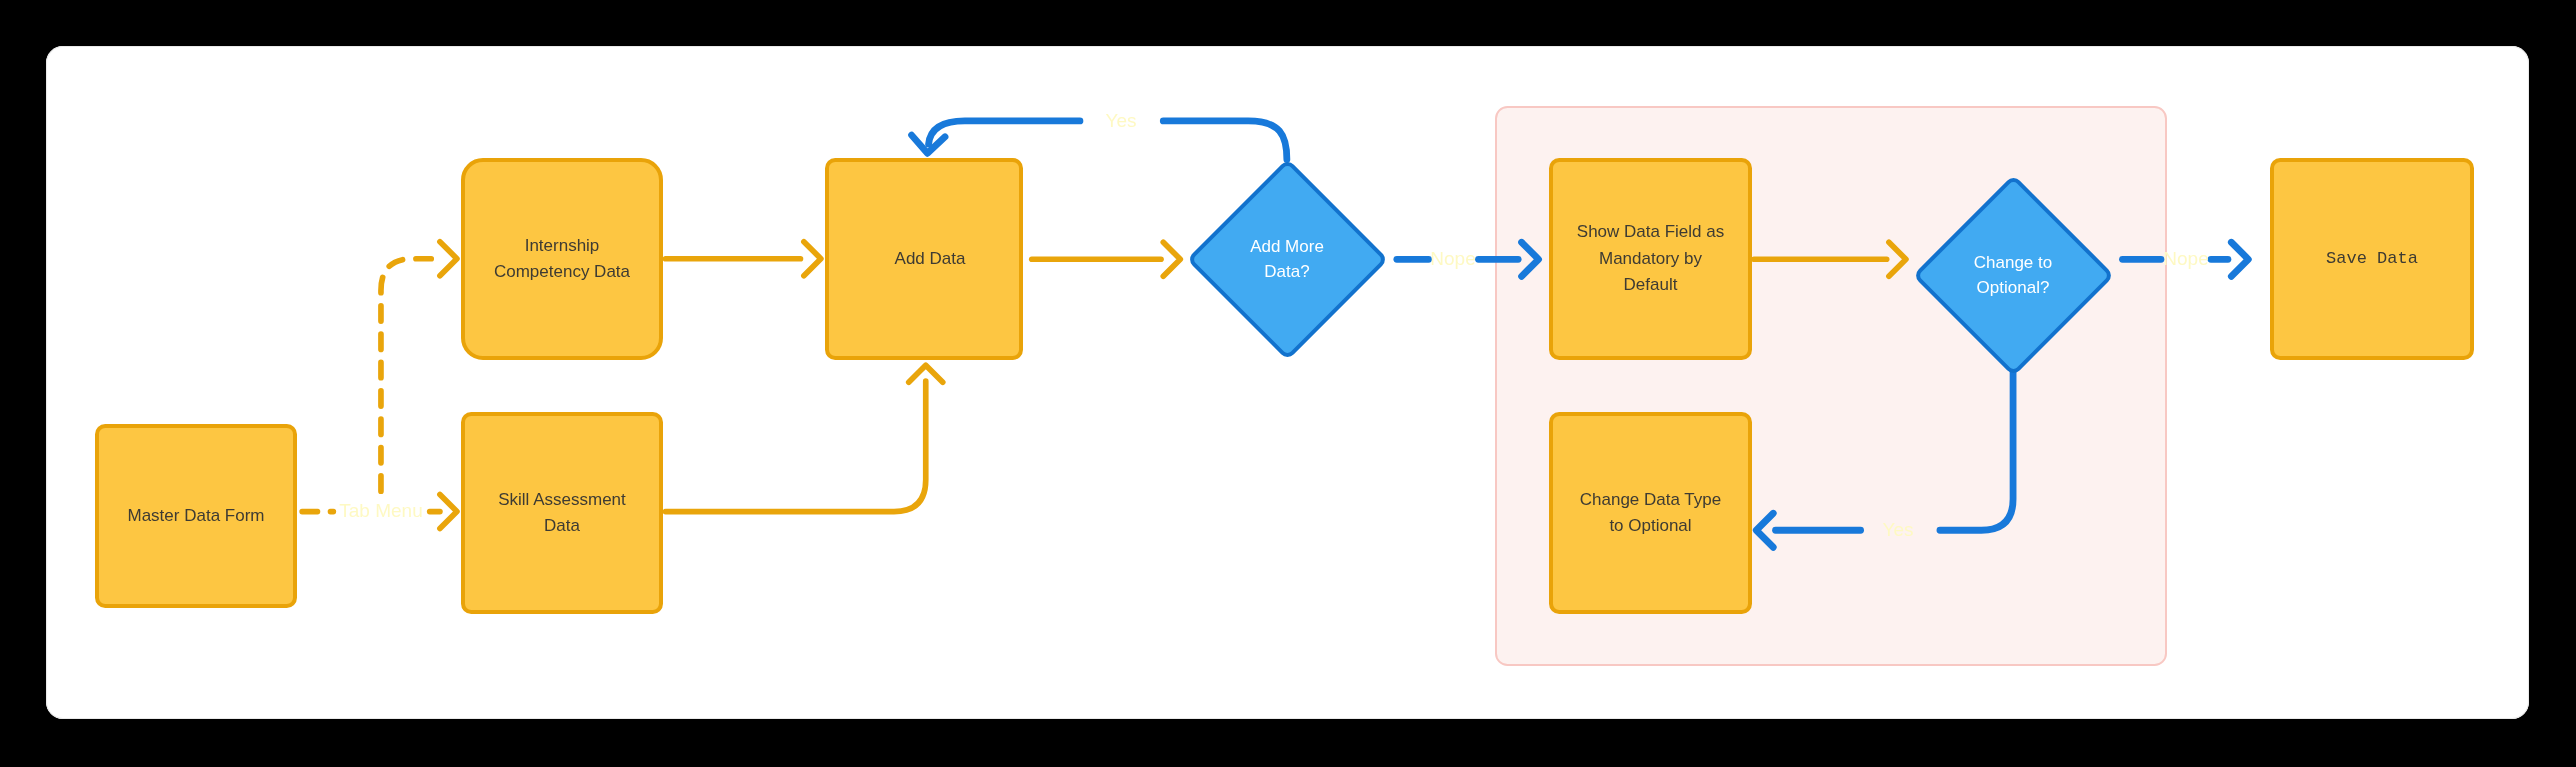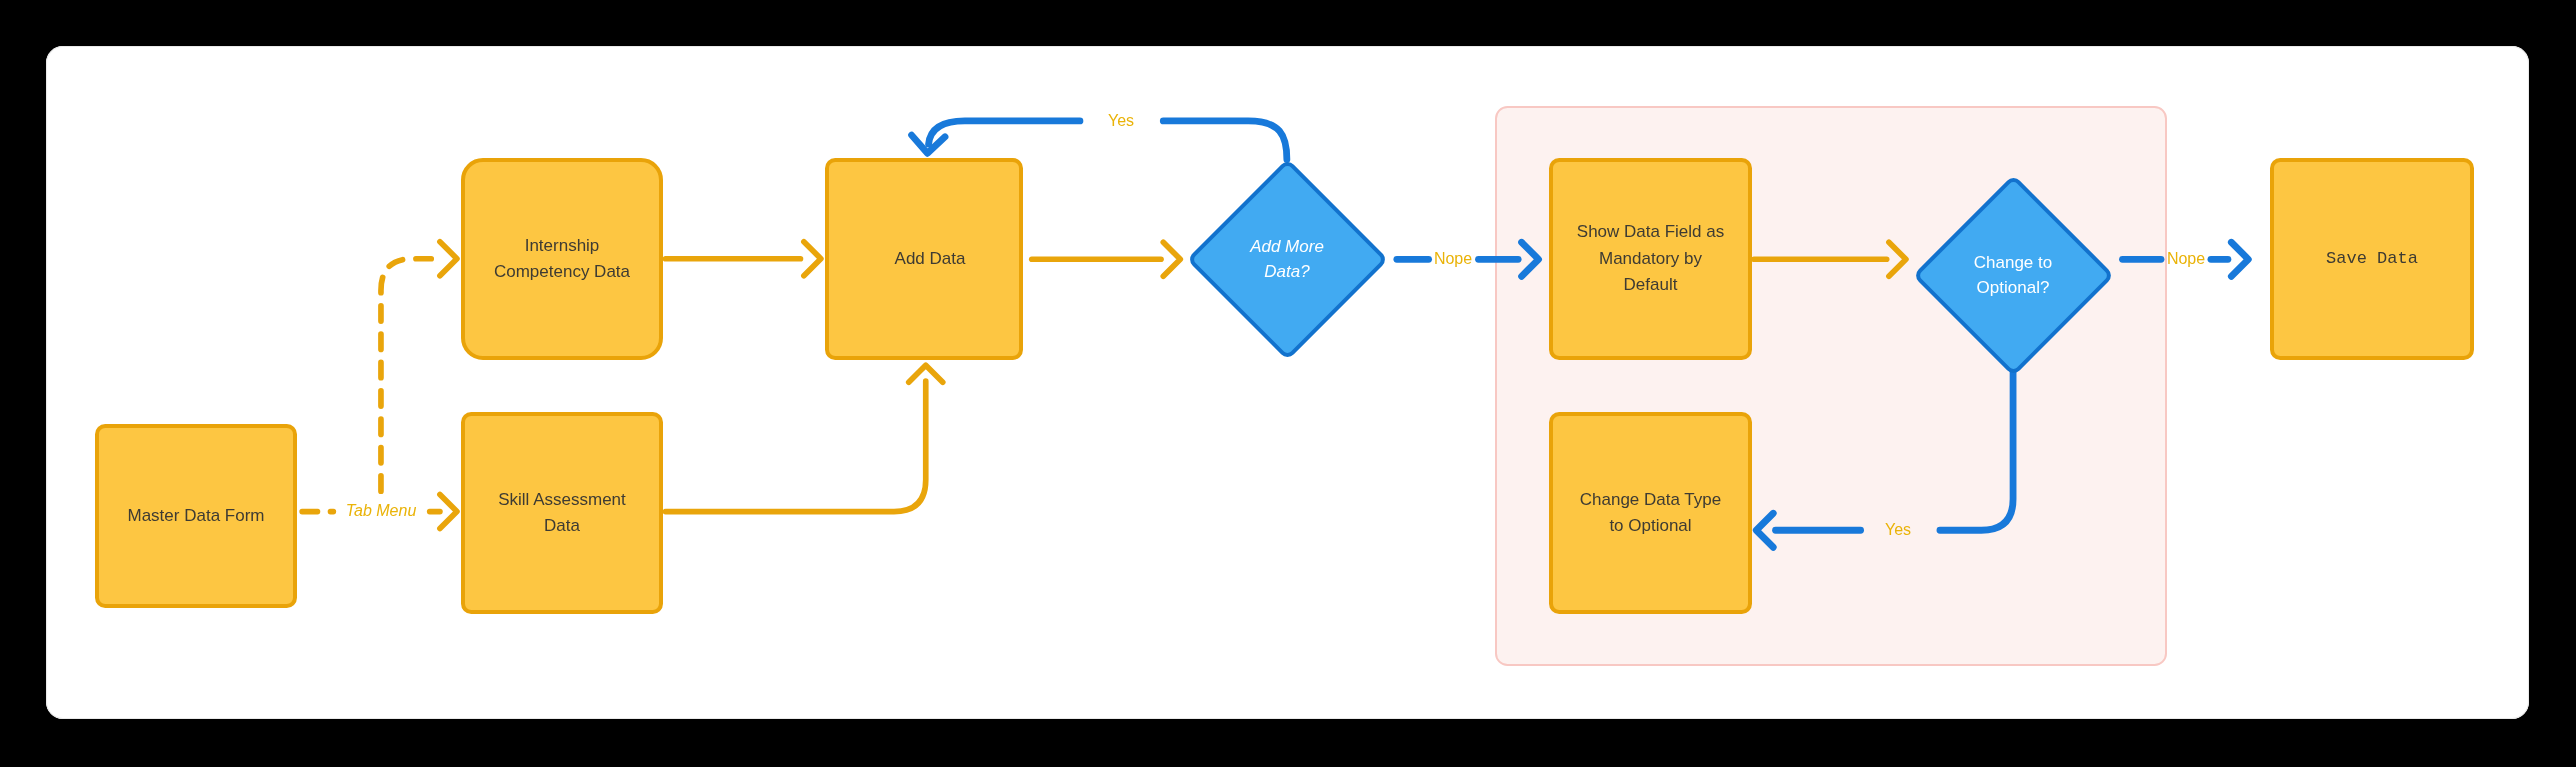--- a/index.html
+++ b/index.html
@@ -28,21 +28,21 @@
   .diamond-shape{
     position:absolute;left:29.5px;top:29.5px;width:143px;height:143px;
     background:#41aaf2;border:4.5px solid #1272cd;border-radius:9px;
     transform:rotate(45deg);box-sizing:border-box;
   }
   .diamond-label{
     position:relative;z-index:2;color:#ffffff;font-size:17px;line-height:1.5;
   }
   .edge-label{
     position:absolute;transform:translate(-50%,-50%);
-    color:#eab308;font-size:16px;white-space:nowrap;z-index:5;
+    color:#fef9c3;font-size:19px;white-space:nowrap;z-index:5;
   }
   .lbl{display:inline-block;}
 </style>
 </head>
 <body>
 
 <div class="canvas"></div>
 
 <div class="group-container"></div>
 
@@ -127,26 +127,26 @@
 <div class="node box" style="left:1549px;top:412px;width:203px;height:202px;">
   <span class="lbl" style="max-width:143px;">Change Data Type to Optional</span>
 </div>
 
 <div class="node box" style="left:2270px;top:158px;width:204px;height:202px;">
   <span class="lbl" style="max-width:159px;font-family:Liberation Mono, monospace;">Save Data</span>
 </div>
 
 <div class="node diamond-wrap" style="left:1186px;top:158px;">
   <div class="diamond-shape"></div>
-  <span class="diamond-label lbl" style="max-width:86px;font-style:italic;">Add More Data?</span>
+  <span class="diamond-label lbl" style="max-width:86px;">Add More Data?</span>
 </div>
 
 <div class="node diamond-wrap" style="left:1912px;top:174px;text-align:center;">
   <div class="diamond-shape"></div>
   <span class="diamond-label lbl" style="max-width:86px;">Change to Optional?</span>
 </div>
 
-<div class="edge-label" style="left:381px;top:511px;font-style:italic;">Tab Menu</div>
+<div class="edge-label" style="left:381px;top:511px;">Tab Menu</div>
 <div class="edge-label" style="left:1121px;top:121px;">Yes</div>
 <div class="edge-label" style="left:1453px;top:259px;">Nope</div>
 <div class="edge-label" style="left:2186px;top:259px;">Nope</div>
 <div class="edge-label" style="left:1898px;top:530px;">Yes</div>
 
 
 </body></html>

